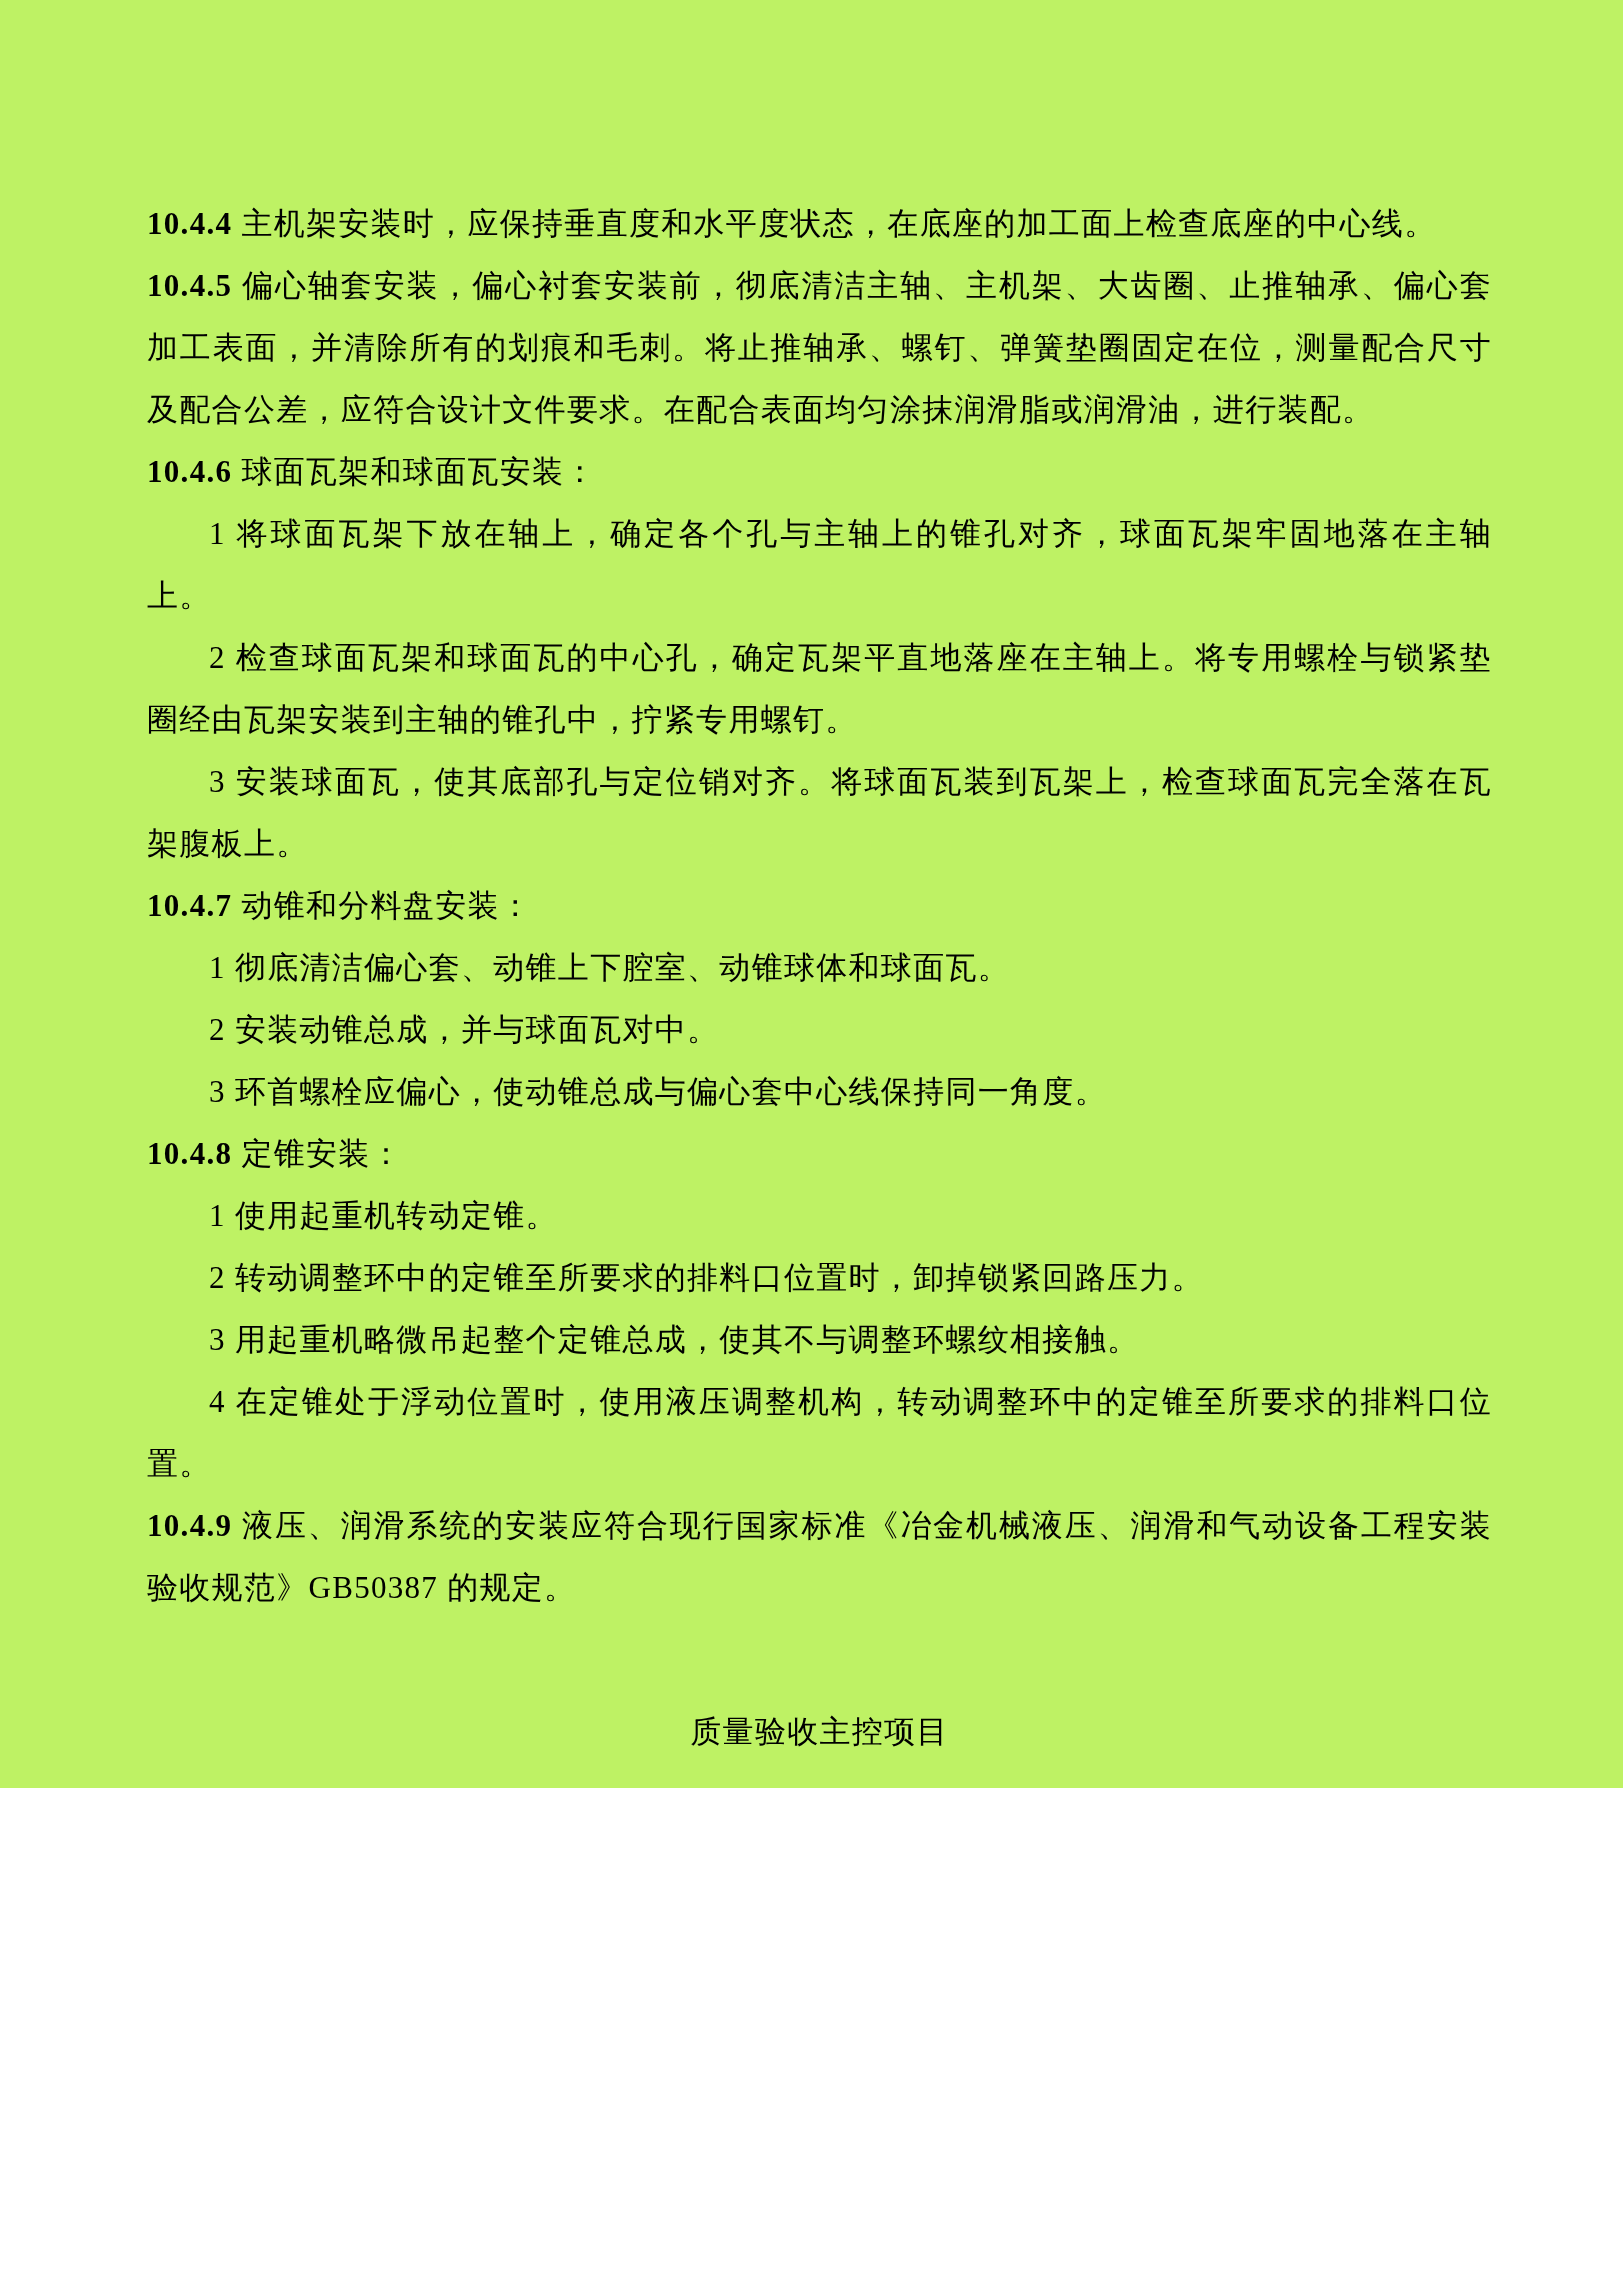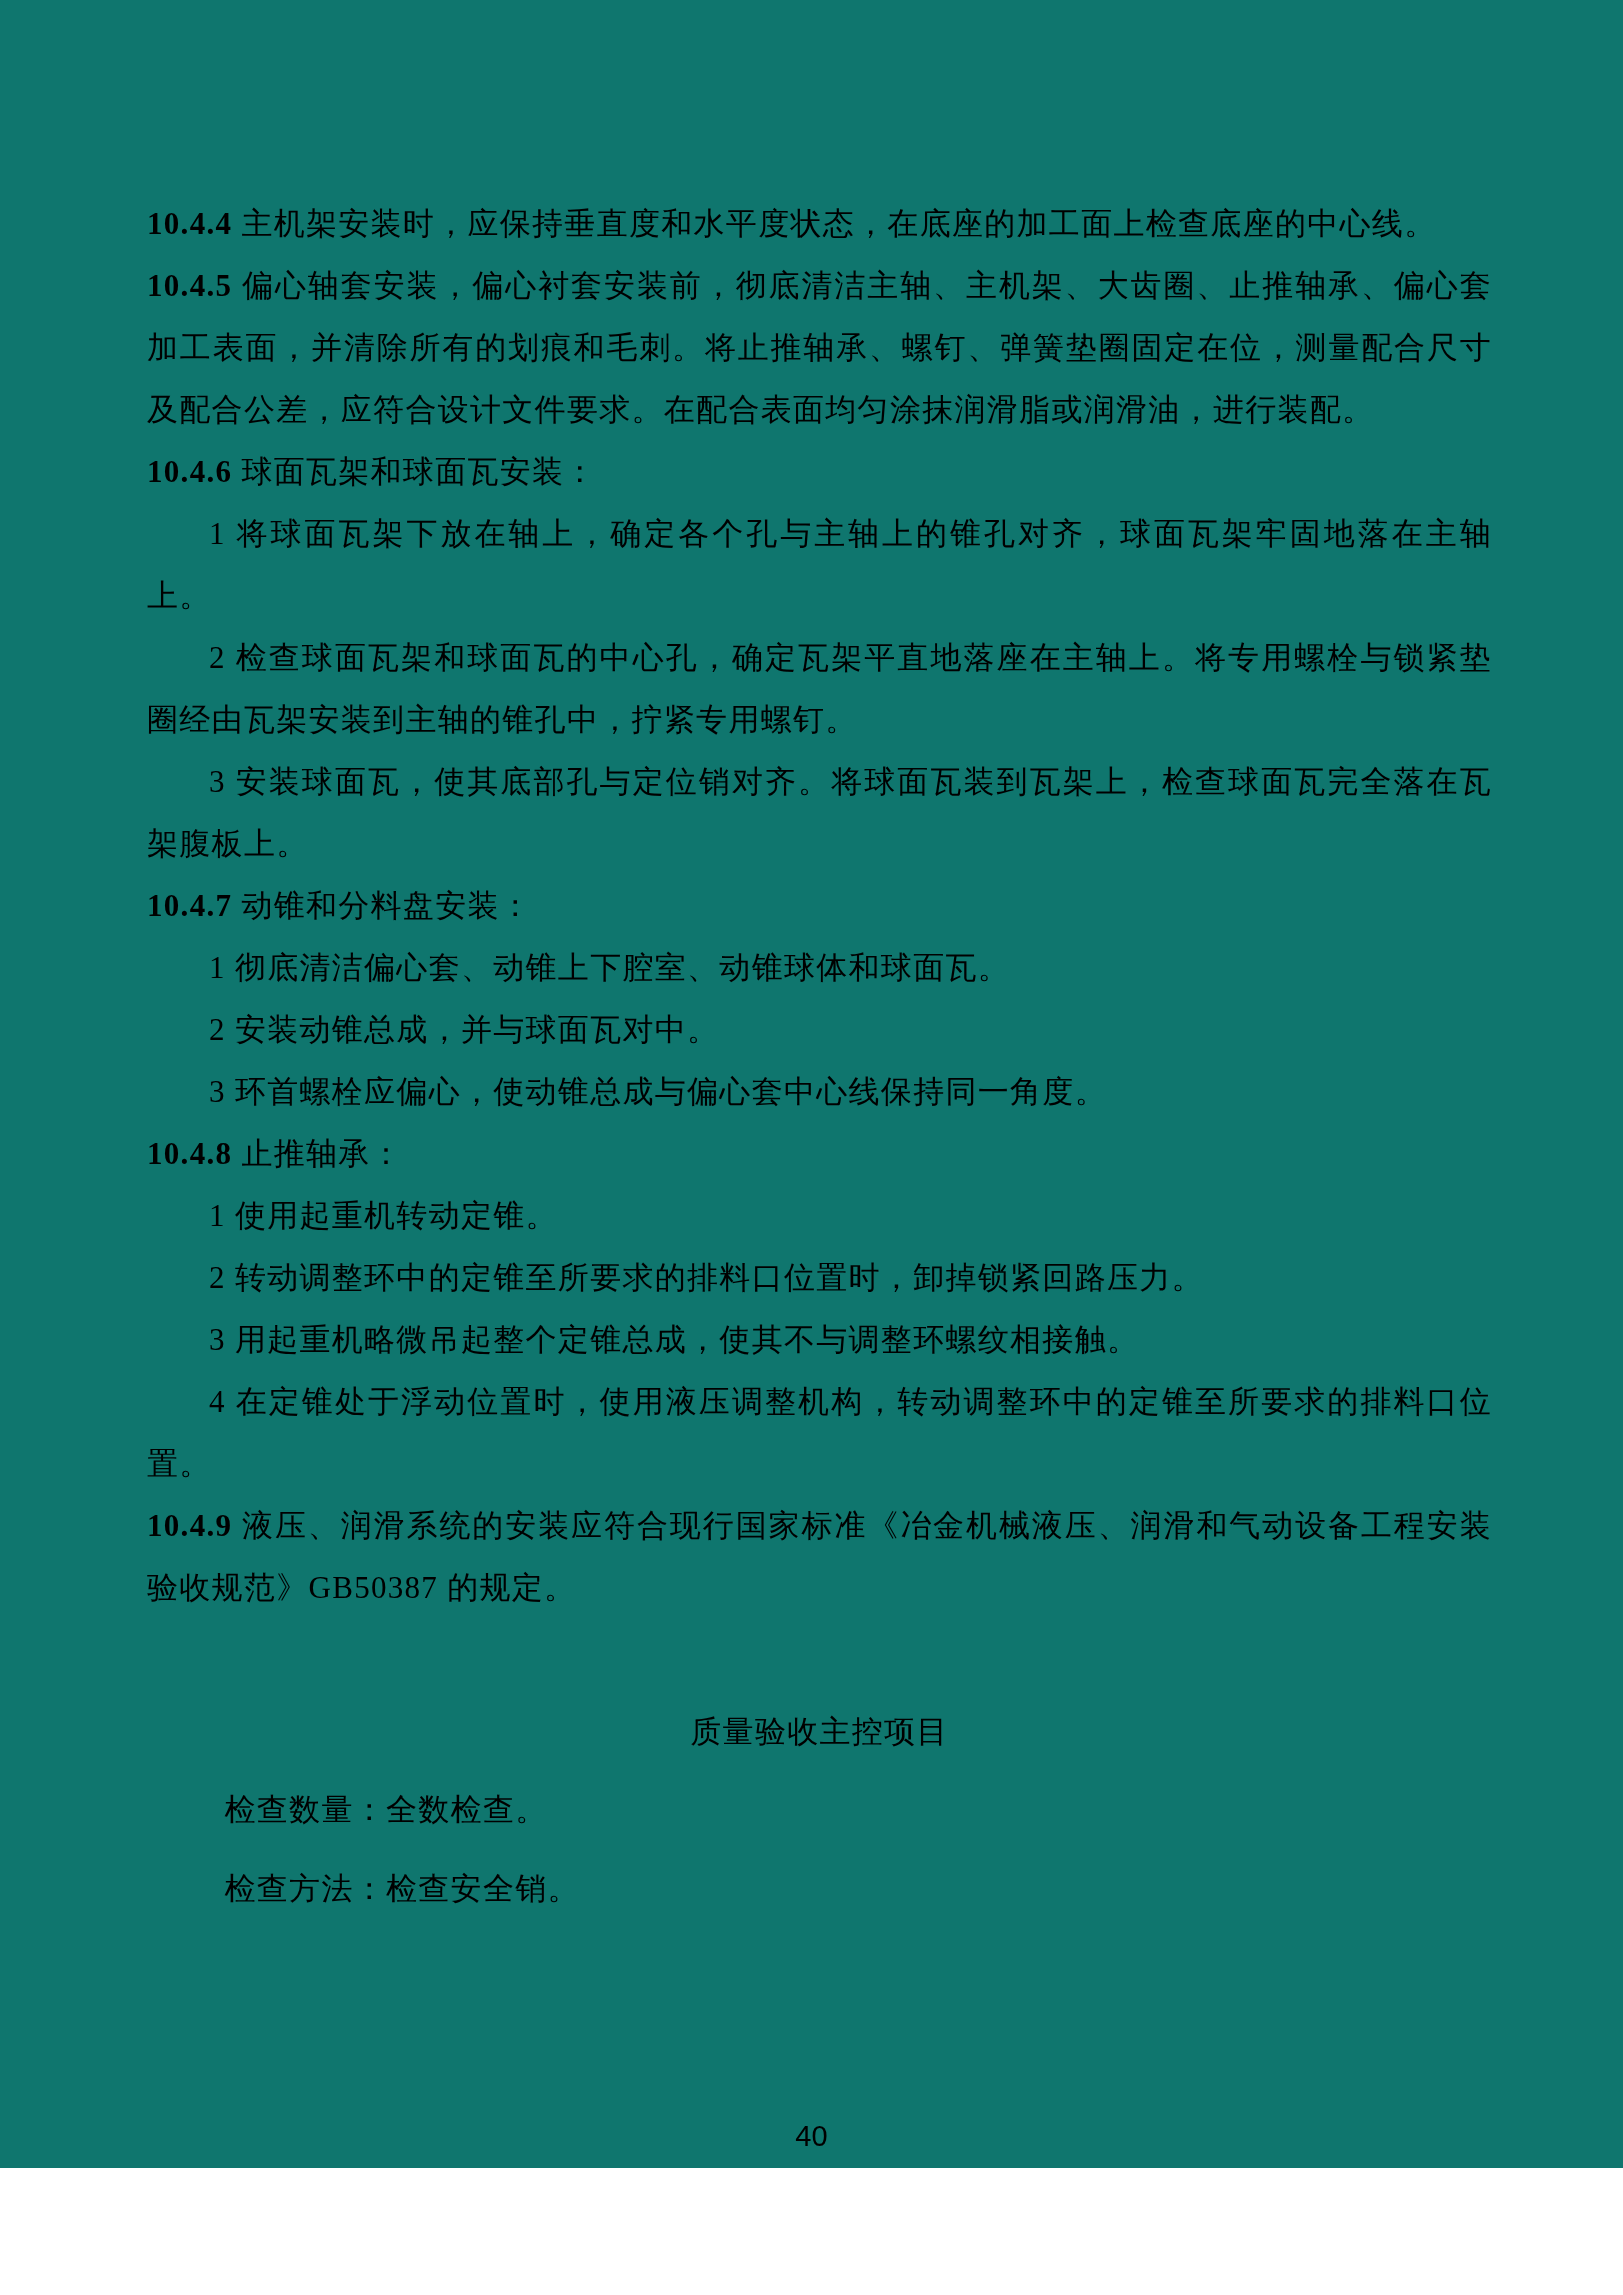--- a/index.html
+++ b/index.html
@@ -11,22 +11,22 @@
     width: 1623px;
     height: 2295px;
     position: relative;
     font-family: "Liberation Serif", "DejaVu Serif", serif;
     color: #000000;
   }
   .page {
     position: absolute;
     left: 0; top: 0;
     width: 1623px;
-    height: 2168px;
-    background: #0f766e;
+    height: 1788px;
+    background: #bef264;
     overflow: hidden;
   }
   .content {
     position: absolute;
     left: 147px;
     top: 193px;
     width: 1345px;
   }
   .content p {
     margin: 0;
@@ -122,21 +122,21 @@
     </p>
 
     <p class="item">
       <span class="inum">3</span>
       <span class="ctext">环首螺栓应偏心，使动锥总成与偏心套中心线保持同一角度。</span>
     </p>
 
 
     <p class="clause">
       <b class="cnum">10.4.8</b>
-      <span class="ctext">止推轴承：</span>
+      <span class="ctext">定锥安装：</span>
     </p>
 
     <p class="item">
       <span class="inum">1</span>
       <span class="ctext">使用起重机转动定锥。</span>
     </p>
 
     <p class="item">
       <span class="inum">2</span>
       <span class="ctext">转动调整环中的定锥至所要求的排料口位置时，卸掉锁紧回路压力。</span>

